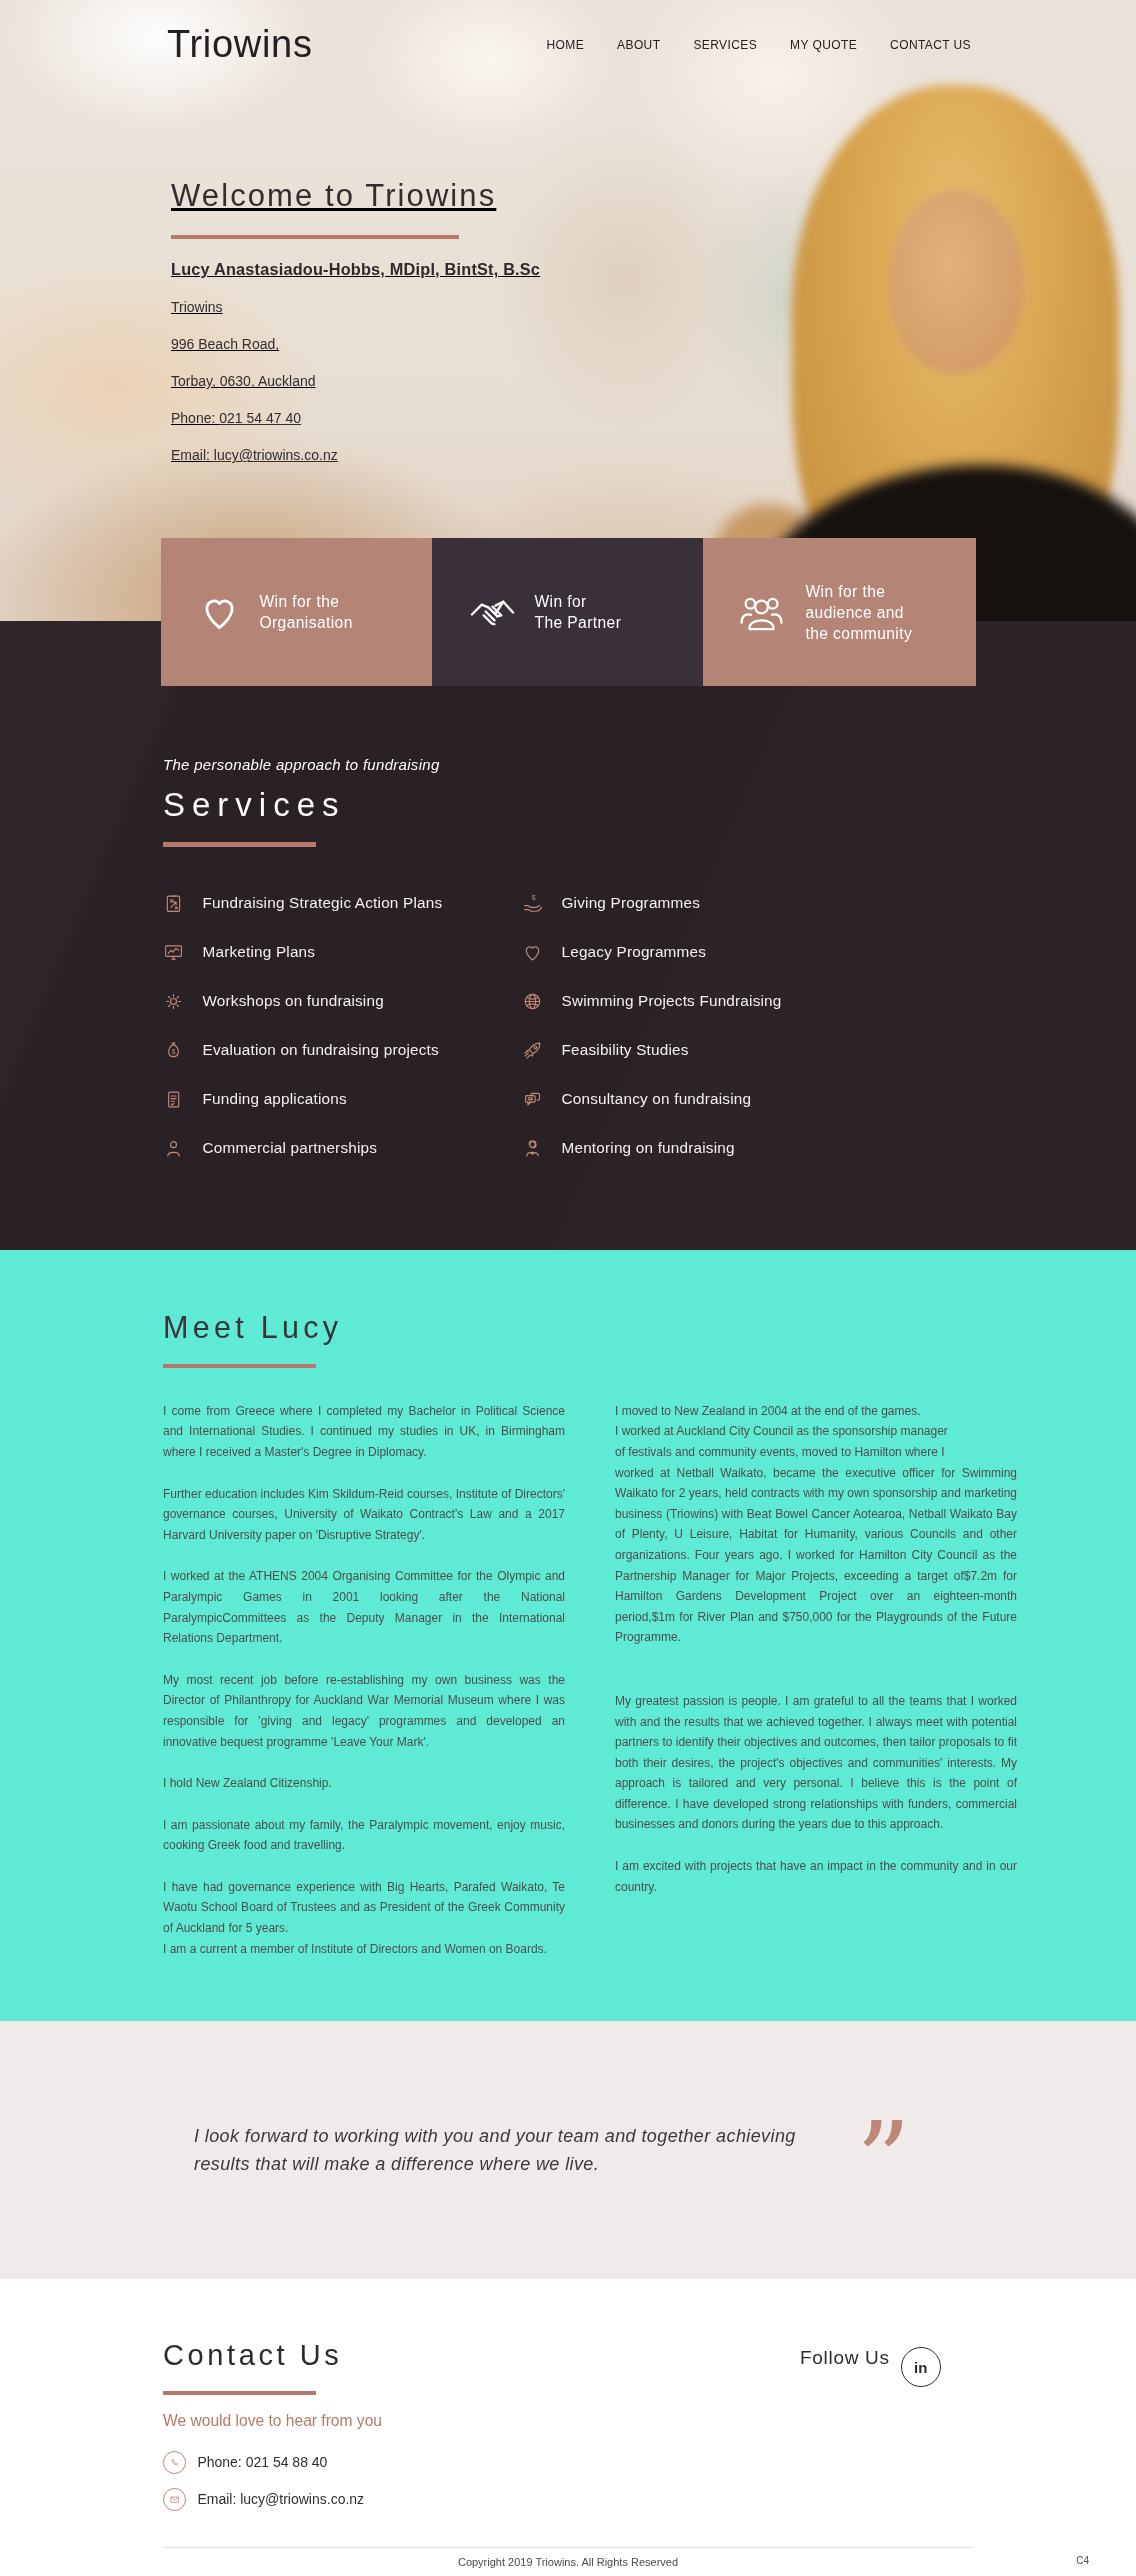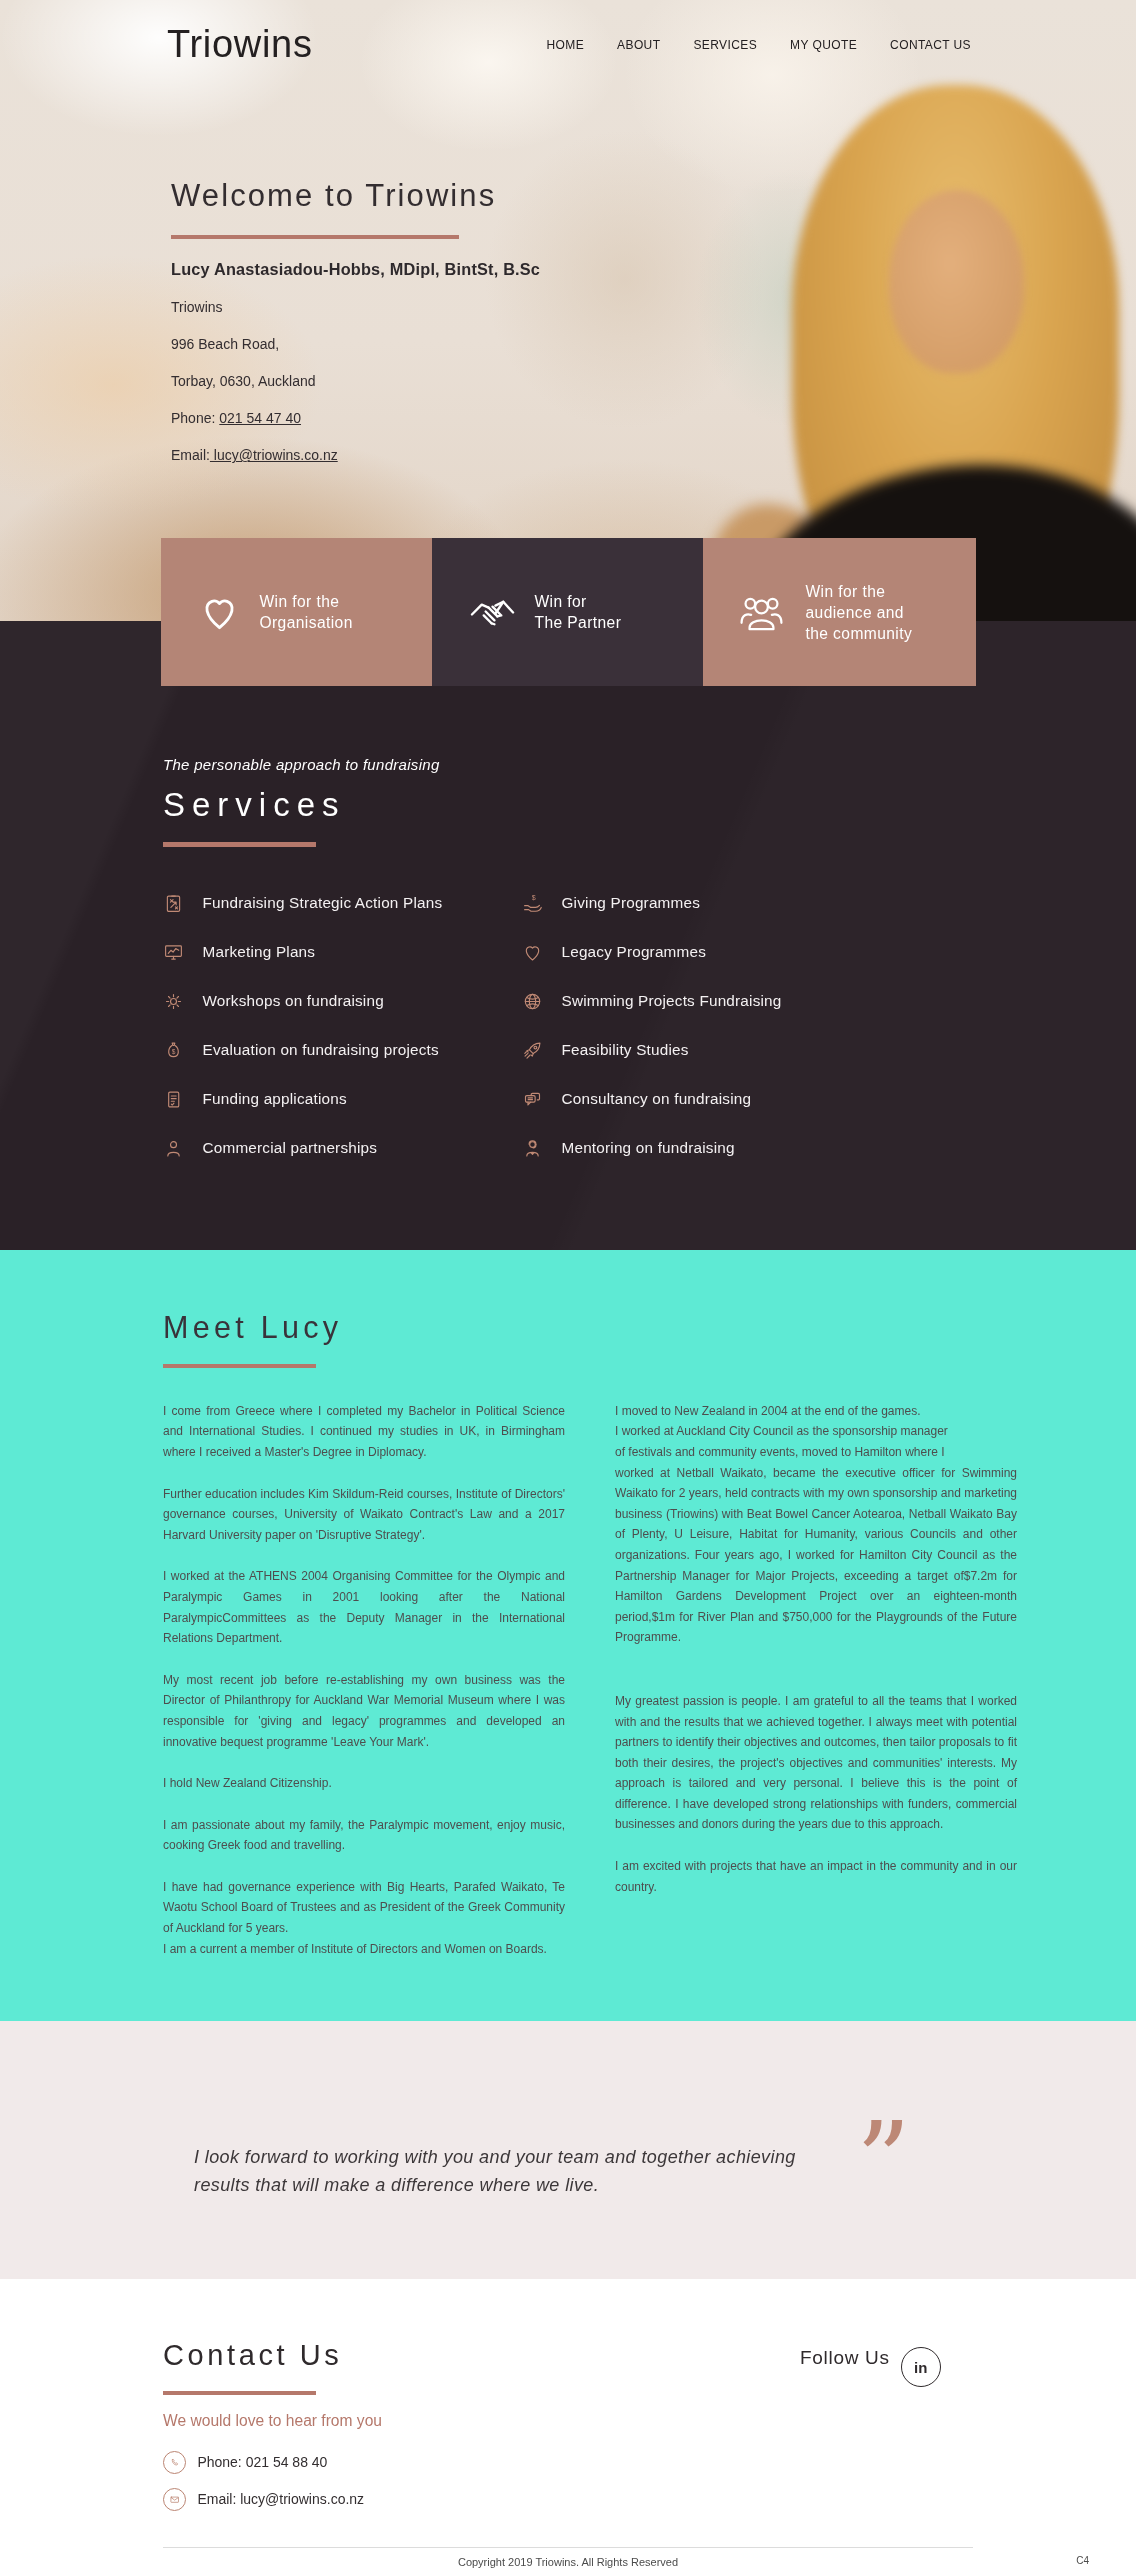--- a/index.html
+++ b/index.html
@@ -31,21 +31,21 @@
   .person-top { position:absolute; left:732px; top:465px; width:455px; height:213px;
     background:#15110f; border-radius:55% 45% 0 0 / 90% 70% 0 0; filter:blur(6.4px); }
 
   .hero-inner { position:relative; z-index:3;padding-left:8px; }
   .site-header { display:flex; align-items:center; justify-content:space-between;
     padding:18.5px 165px 0 159px; height:71px; }
   .logo { font-size:38px; font-weight:400; letter-spacing:0.7px; color:#242021; }
   .nav { display:flex; gap:33px; }
   .nav a { text-decoration:none; color:#242022; font-size:12px; font-weight:500; letter-spacing:0.4px; }
 
-  .welcome { margin:107px 0 0 163px; width:497px; }
+  .welcome { margin:107px 0 0 163px; width:497px;text-decoration:underline; }
   .welcome-title { font-size:31px; color:#332d30; letter-spacing:2.1px; font-weight:400; }
   .accent-bar { width:288px; height:4.3px; background:#b5786b; margin-top:21px; }
   .welcome-subtitle { margin-top:21px; font-size:16.3px; font-weight:700; color:#2e292c; letter-spacing:0.2px; }
   .hero-contact { margin-top:10px; font-size:14px; line-height:37px; color:#332d30; }
   .hero-contact a { color:#332d30; }
 
   
   .pillars { position:absolute; left:161px; top:538px; display:flex; z-index:5; }
   .pillar { width:271px; height:148px; display:flex; align-items:center; gap:18.5px;
     padding:0 18.5px 0 37px; }
@@ -75,21 +75,21 @@
   .meet-title { font-size:30.5px; letter-spacing:4.3px; color:#39333a; font-weight:400; }
   .meet-underline { width:153px; height:4.3px; background:#b5786b; margin-top:18.5px; }
   .meet-cols { display:flex; gap:50px; margin-top:33px; }
   .meet-col { width:402px; font-size:12px; line-height:20.6px; color:#4e4e4e; text-align:justify; }
   .meet-col p { margin:0 0 21px 0; white-space:pre-line; }
   .meet-col-right p:nth-child(2) { margin-top:43px; }
 
   
   .quote-section { height:258px; background:#f1eaea; position:relative; padding:101px 0 0 194px; }
   .quote-text { font-size:18px; line-height:28px; font-style:italic; color:#3c3739;
-    letter-spacing:0.4px; white-space:pre-line; width:675px;margin-top:21px; }
+    letter-spacing:0.4px; white-space:pre-line; width:675px; }
   .quote-mark { position:absolute; left:856px; top:92px; font-family:"DejaVu Serif", serif;
     font-size:107px; line-height:.9; color:#bd8876; }
 
   
   .contact-section { height:268px; background:#fff; position:relative; padding:60px 0 0 163px; }
   .contact-title { font-size:29px; letter-spacing:3.6px; color:#2f2a2c; font-weight:400; }
   .contact-underline { width:153px; height:4.3px; background:#b5786b; margin-top:18.5px; }
   .contact-tagline { color:#b5786b; font-size:15.6px; margin-top:17px; font-weight:300; }
   .contact-row { display:flex; align-items:center; gap:11.4px; margin-top:14px; text-decoration:none; width:fit-content; }
   .contact-row:first-of-type { margin-top:21px; }

